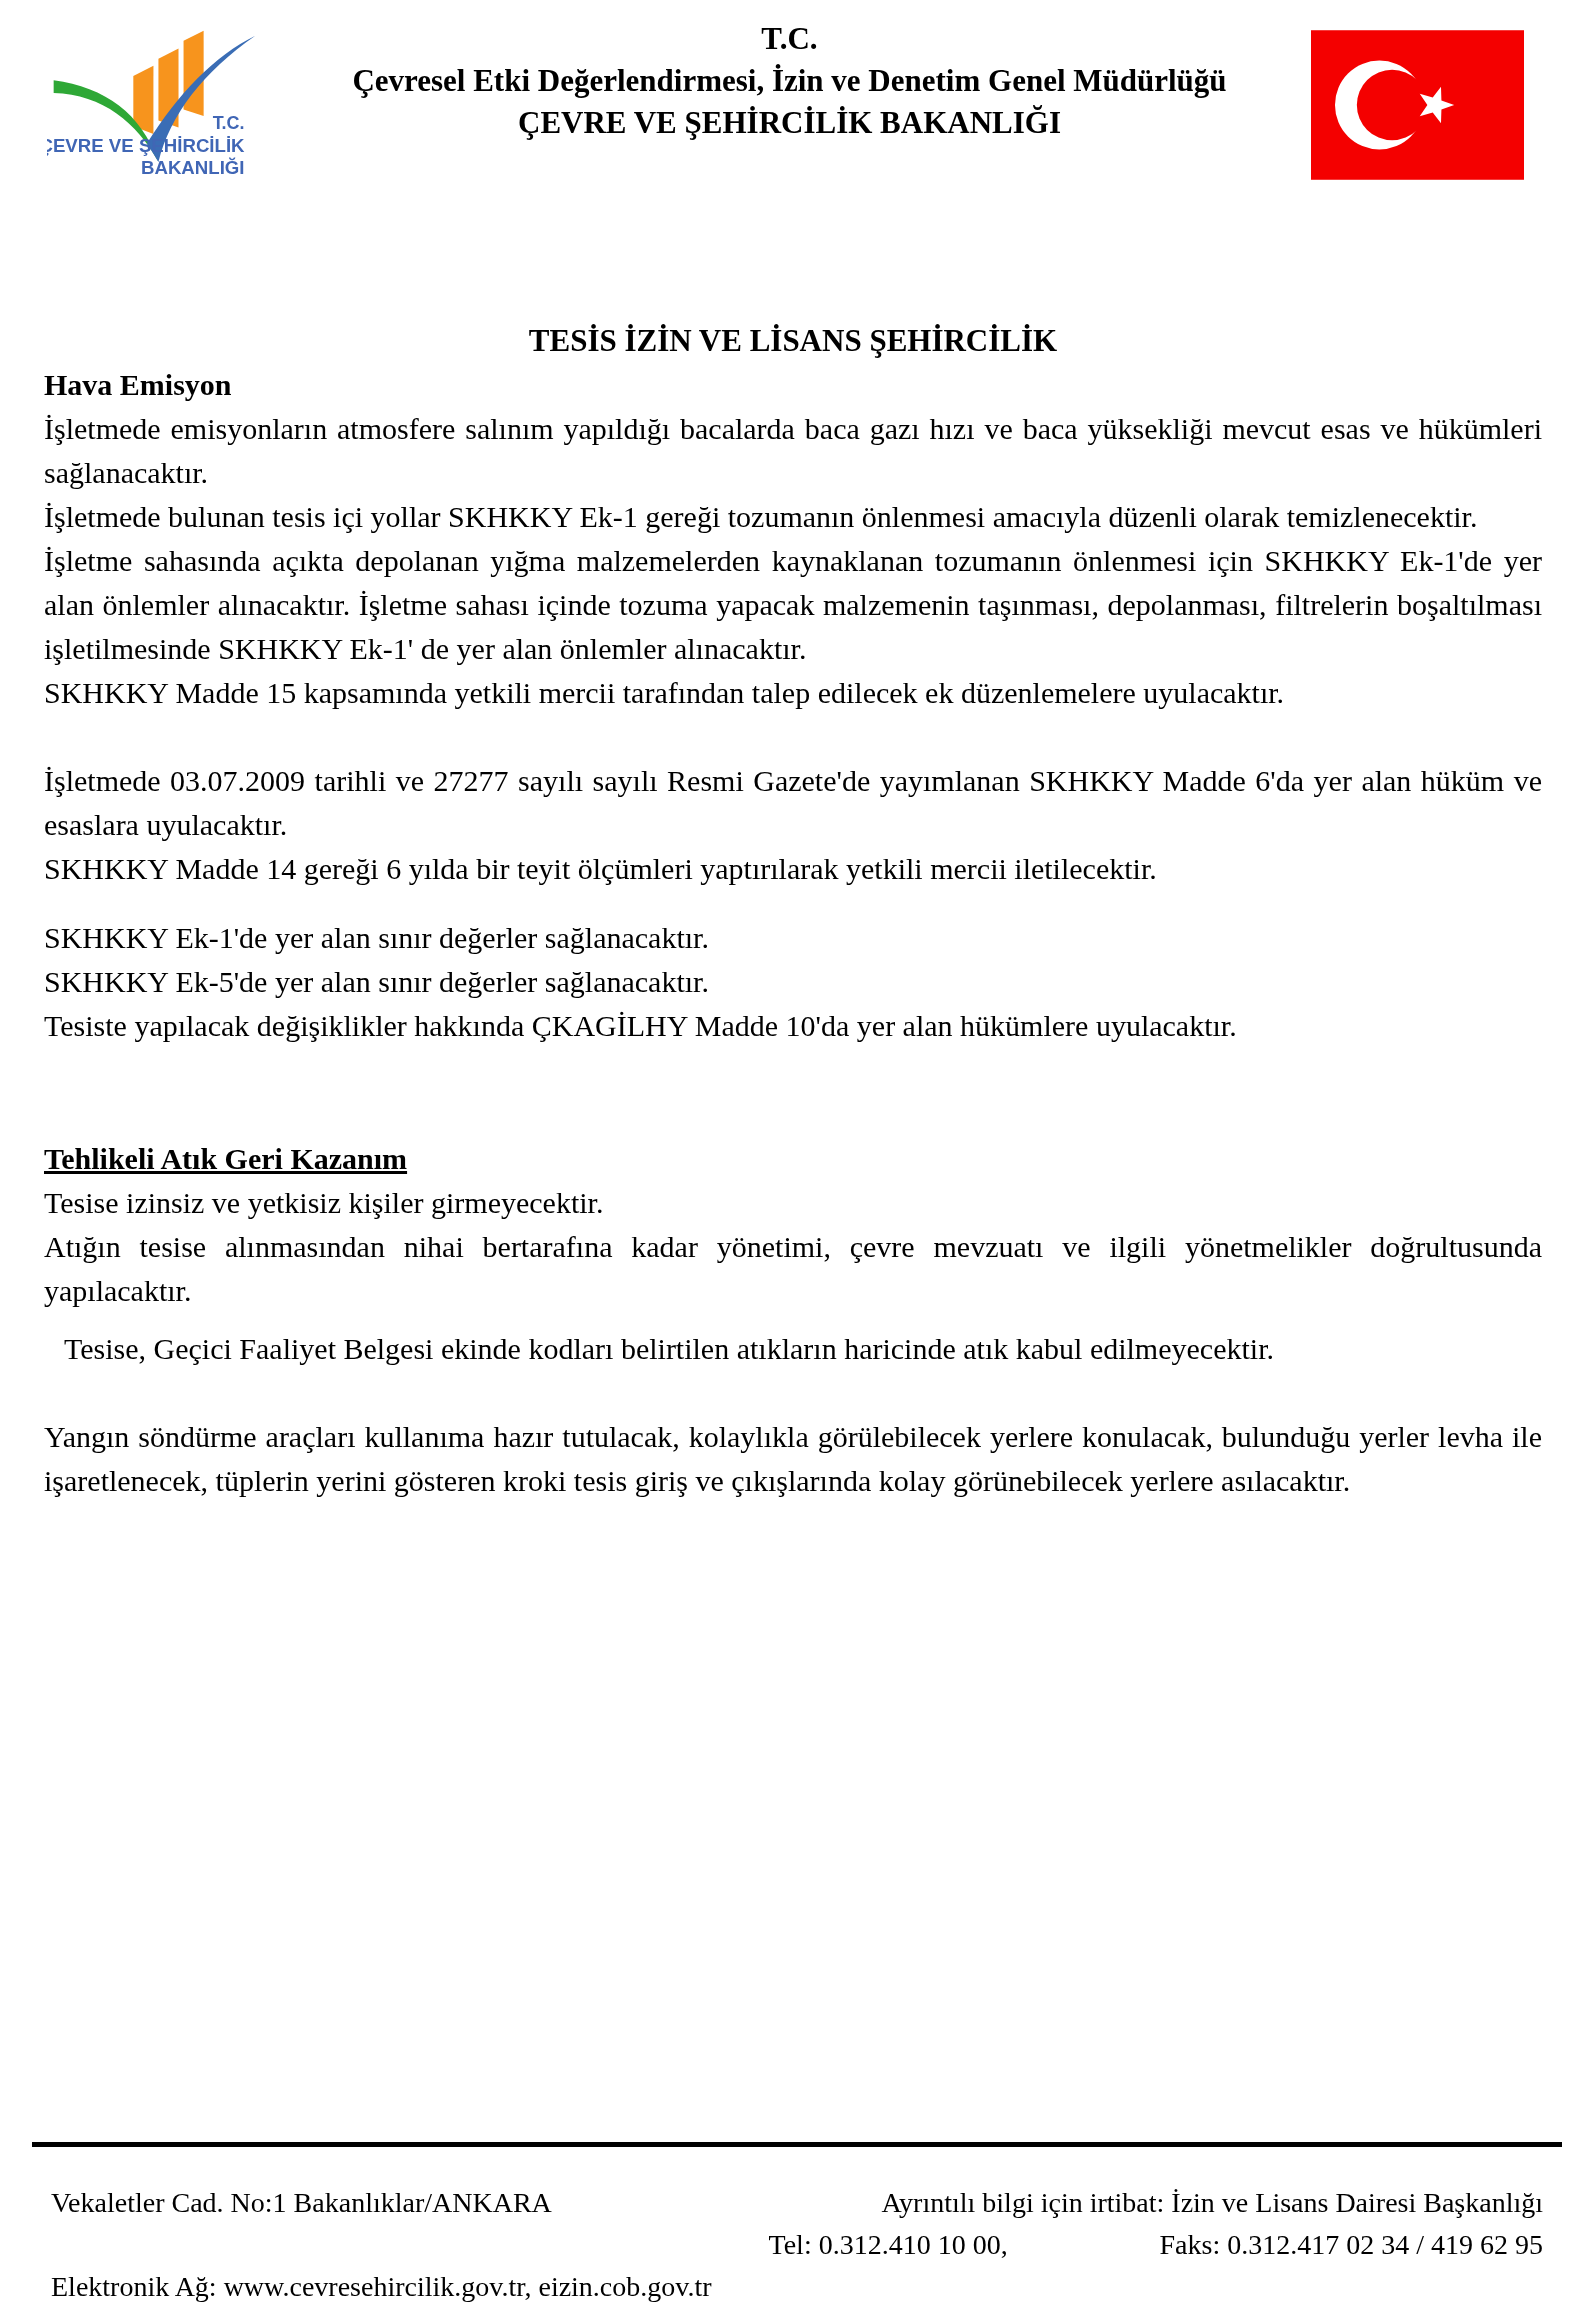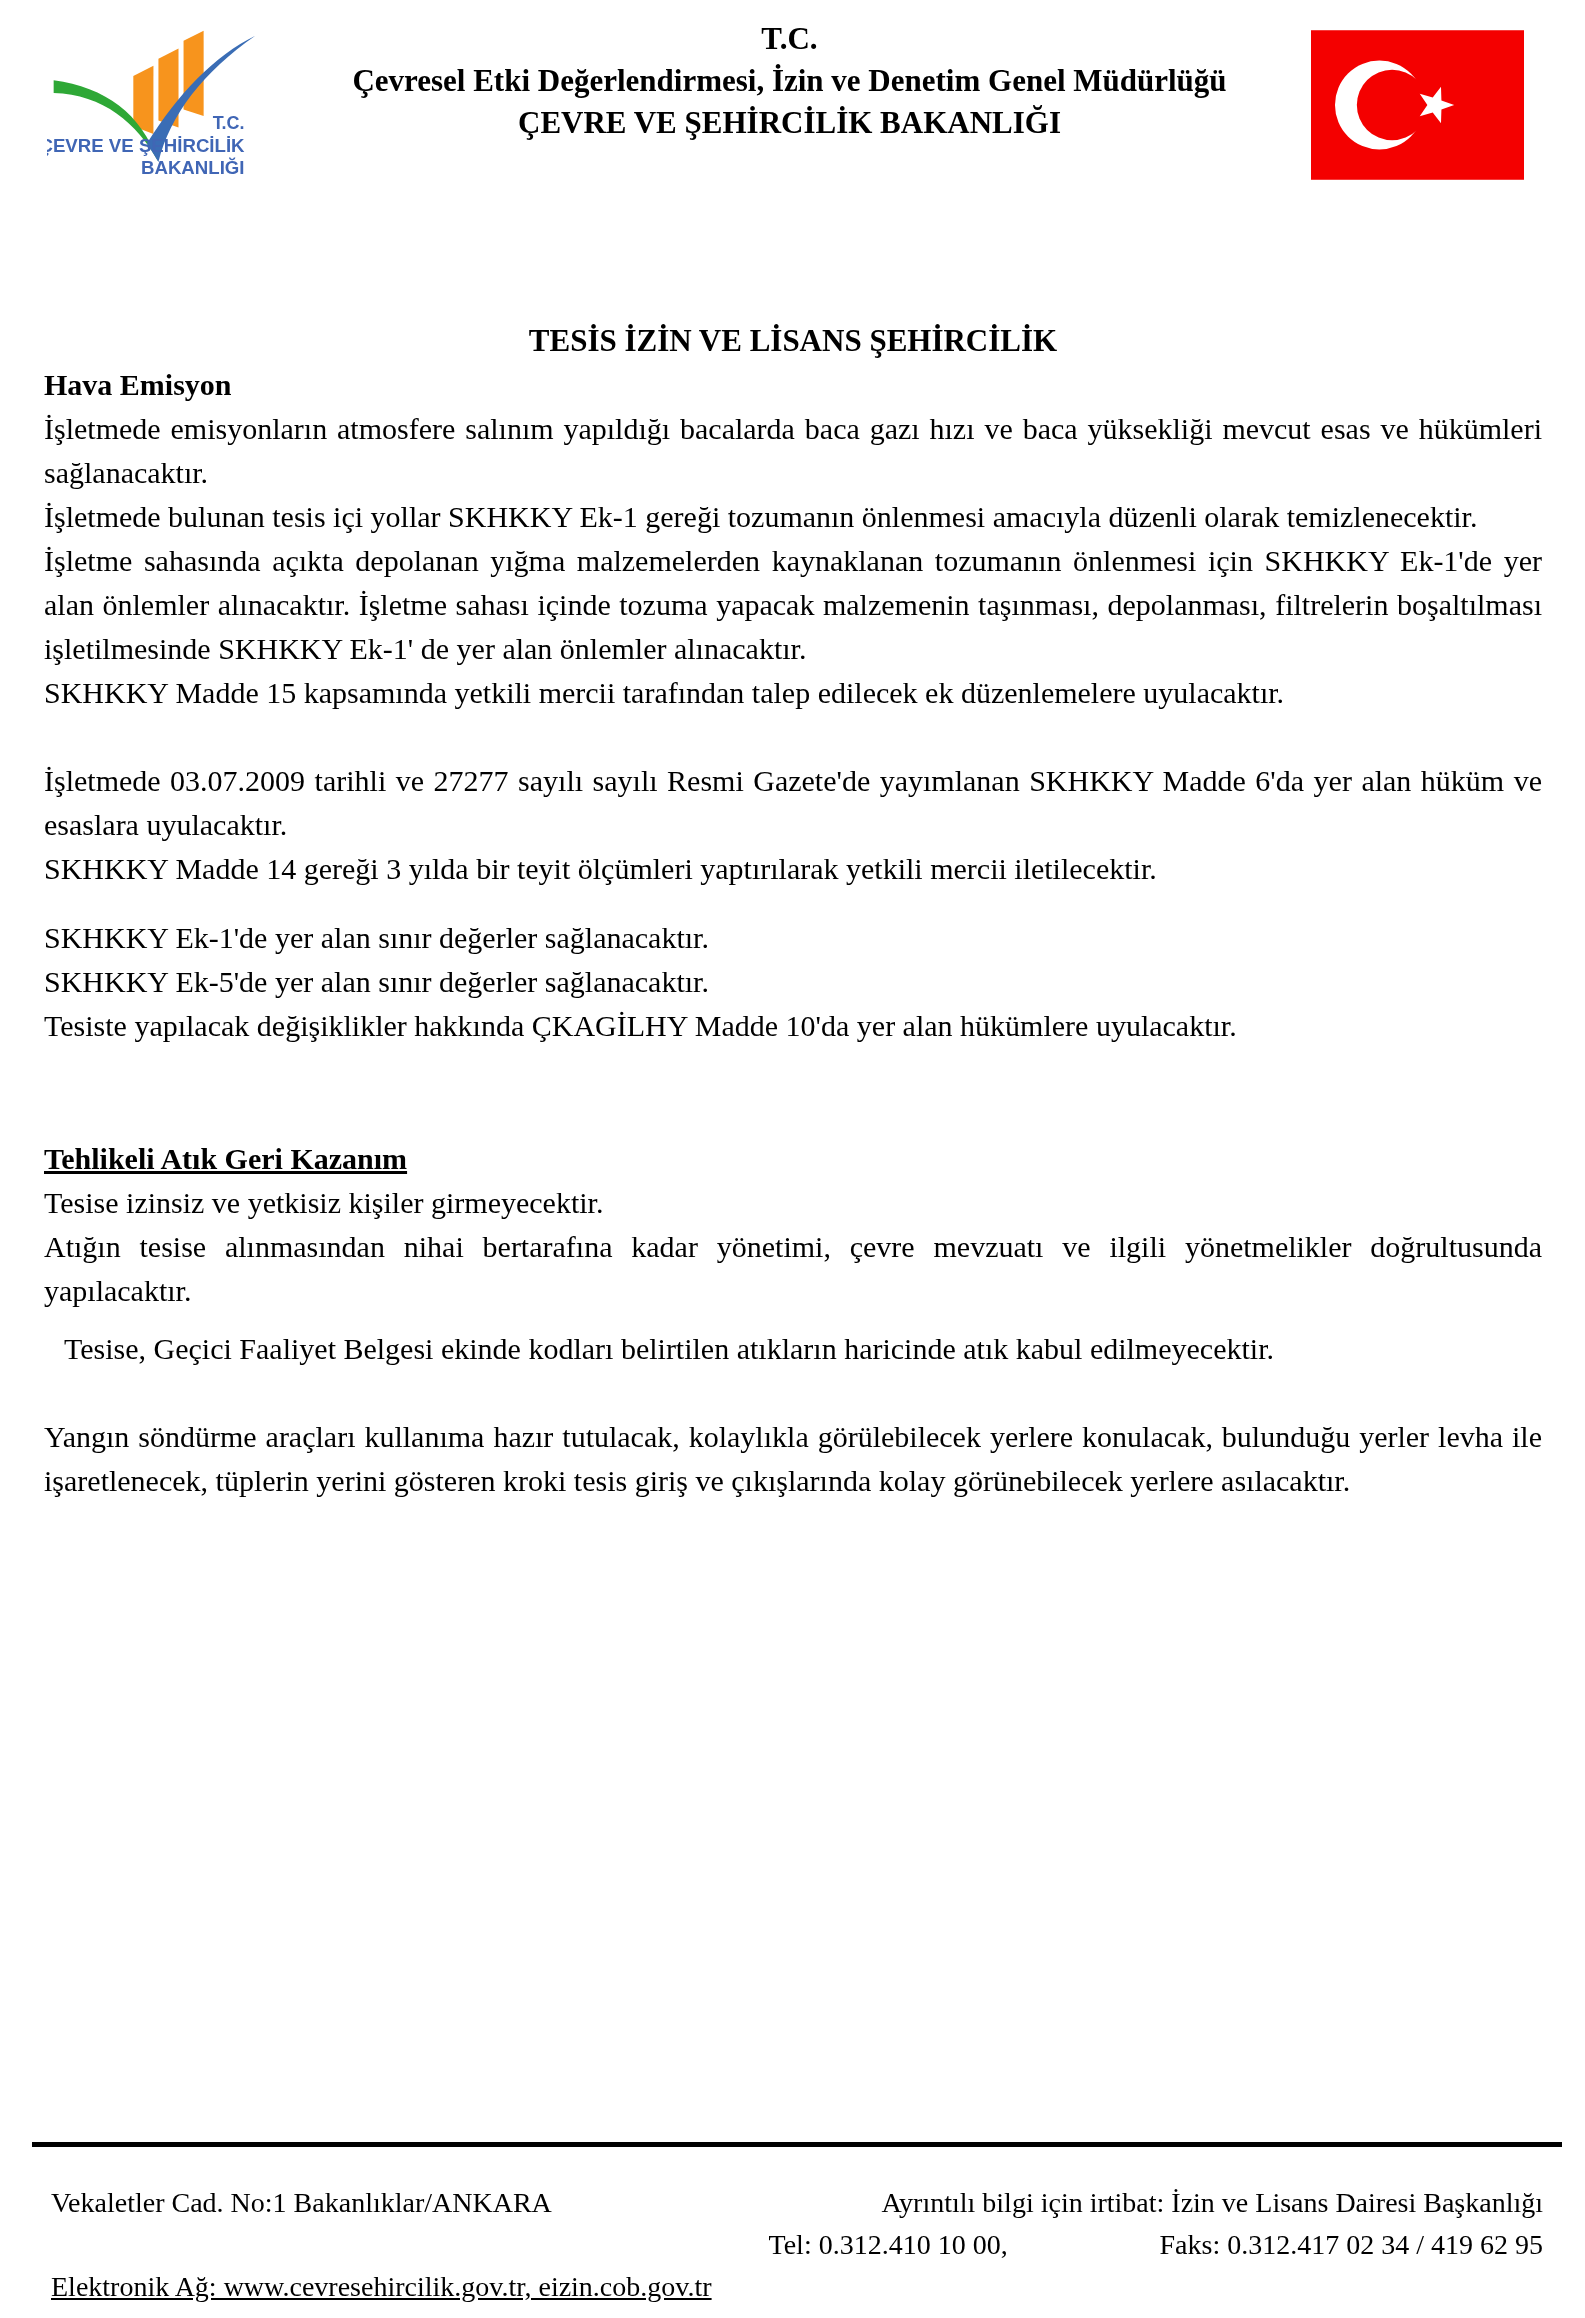--- a/index.html
+++ b/index.html
@@ -29,21 +29,21 @@
   .mt20 { margin-top:14px;margin-left:20px; }
   
   .footer {
     position:absolute; left:32px; right:24px; top:2142px;
     border-top:5.6px solid #000; padding-top:35px;
     font-size:28px; line-height:42px;
   }
   .frow { display:flex; justify-content:space-between; padding:0 19px; }
   .frow2 { display:flex; justify-content:flex-end; padding:0 19px; }
   .tel-cell { width:391px; flex:none; }
-  .frow3 { padding:0 19px;text-decoration:underline; }
+  .frow3 { padding:0 19px; }
 </style>
 </head>
 <body>
 
 <div class="page">
 
   <div class="hdr">
 
     <svg class="logo-svg" viewBox="0 0 300 255" aria-hidden="true" style="font-size:42px">
 
@@ -78,21 +78,21 @@
 
     <h1 class="title">TESİS İZİN VE LİSANS ŞEHİRCİLİK</h1>
 
     <section>
       <h2 class="sec-h h-first">Hava Emisyon</h2>
       <p class="just">İşletmede emisyonların atmosfere salınım yapıldığı bacalarda baca gazı hızı ve baca yüksekliği mevcut esas ve hükümleri sağlanacaktır.</p>
       <p class="just">İşletmede bulunan tesis içi yollar SKHKKY Ek-1 gereği tozumanın önlenmesi amacıyla düzenli olarak temizlenecektir.</p>
       <p class="just">İşletme sahasında açıkta depolanan yığma malzemelerden kaynaklanan tozumanın önlenmesi için SKHKKY Ek-1'de yer alan önlemler alınacaktır. İşletme sahası içinde tozuma yapacak malzemenin taşınması, depolanması, filtrelerin boşaltılması işletilmesinde SKHKKY Ek-1' de yer alan önlemler alınacaktır.</p>
       <p>SKHKKY Madde 15 kapsamında yetkili mercii tarafından talep edilecek ek düzenlemelere uyulacaktır.</p>
       <p class="just mt63">İşletmede 03.07.2009 tarihli ve 27277 sayılı sayılı Resmi Gazete'de yayımlanan SKHKKY Madde 6'da yer alan hüküm ve esaslara uyulacaktır.</p>
-      <p>SKHKKY Madde 14 gereği 3 yılda bir teyit ölçümleri yaptırılarak yetkili mercii iletilecektir.</p>
+      <p>SKHKKY Madde 14 gereği 6 yılda bir teyit ölçümleri yaptırılarak yetkili mercii iletilecektir.</p>
       <p class="mt63 mt35">SKHKKY Ek-1'de yer alan sınır değerler sağlanacaktır.</p>
       <p>SKHKKY Ek-5'de yer alan sınır değerler sağlanacaktır.</p>
       <p>Tesiste yapılacak değişiklikler hakkında ÇKAGİLHY Madde 10'da yer alan hükümlere uyulacaktır.</p>
     </section>
 
     <section>
       <h2 class="sec-h h-second">Tehlikeli Atık Geri Kazanım</h2>
       <p>Tesise izinsiz ve yetkisiz kişiler girmeyecektir.</p>
       <p class="just">Atığın tesise alınmasından nihai bertarafına kadar yönetimi, çevre mevzuatı ve ilgili yönetmelikler doğrultusunda yapılacaktır.</p>
       <p class="mt20">Tesise, Geçici Faaliyet Belgesi ekinde kodları belirtilen atıkların haricinde atık kabul edilmeyecektir.</p>

